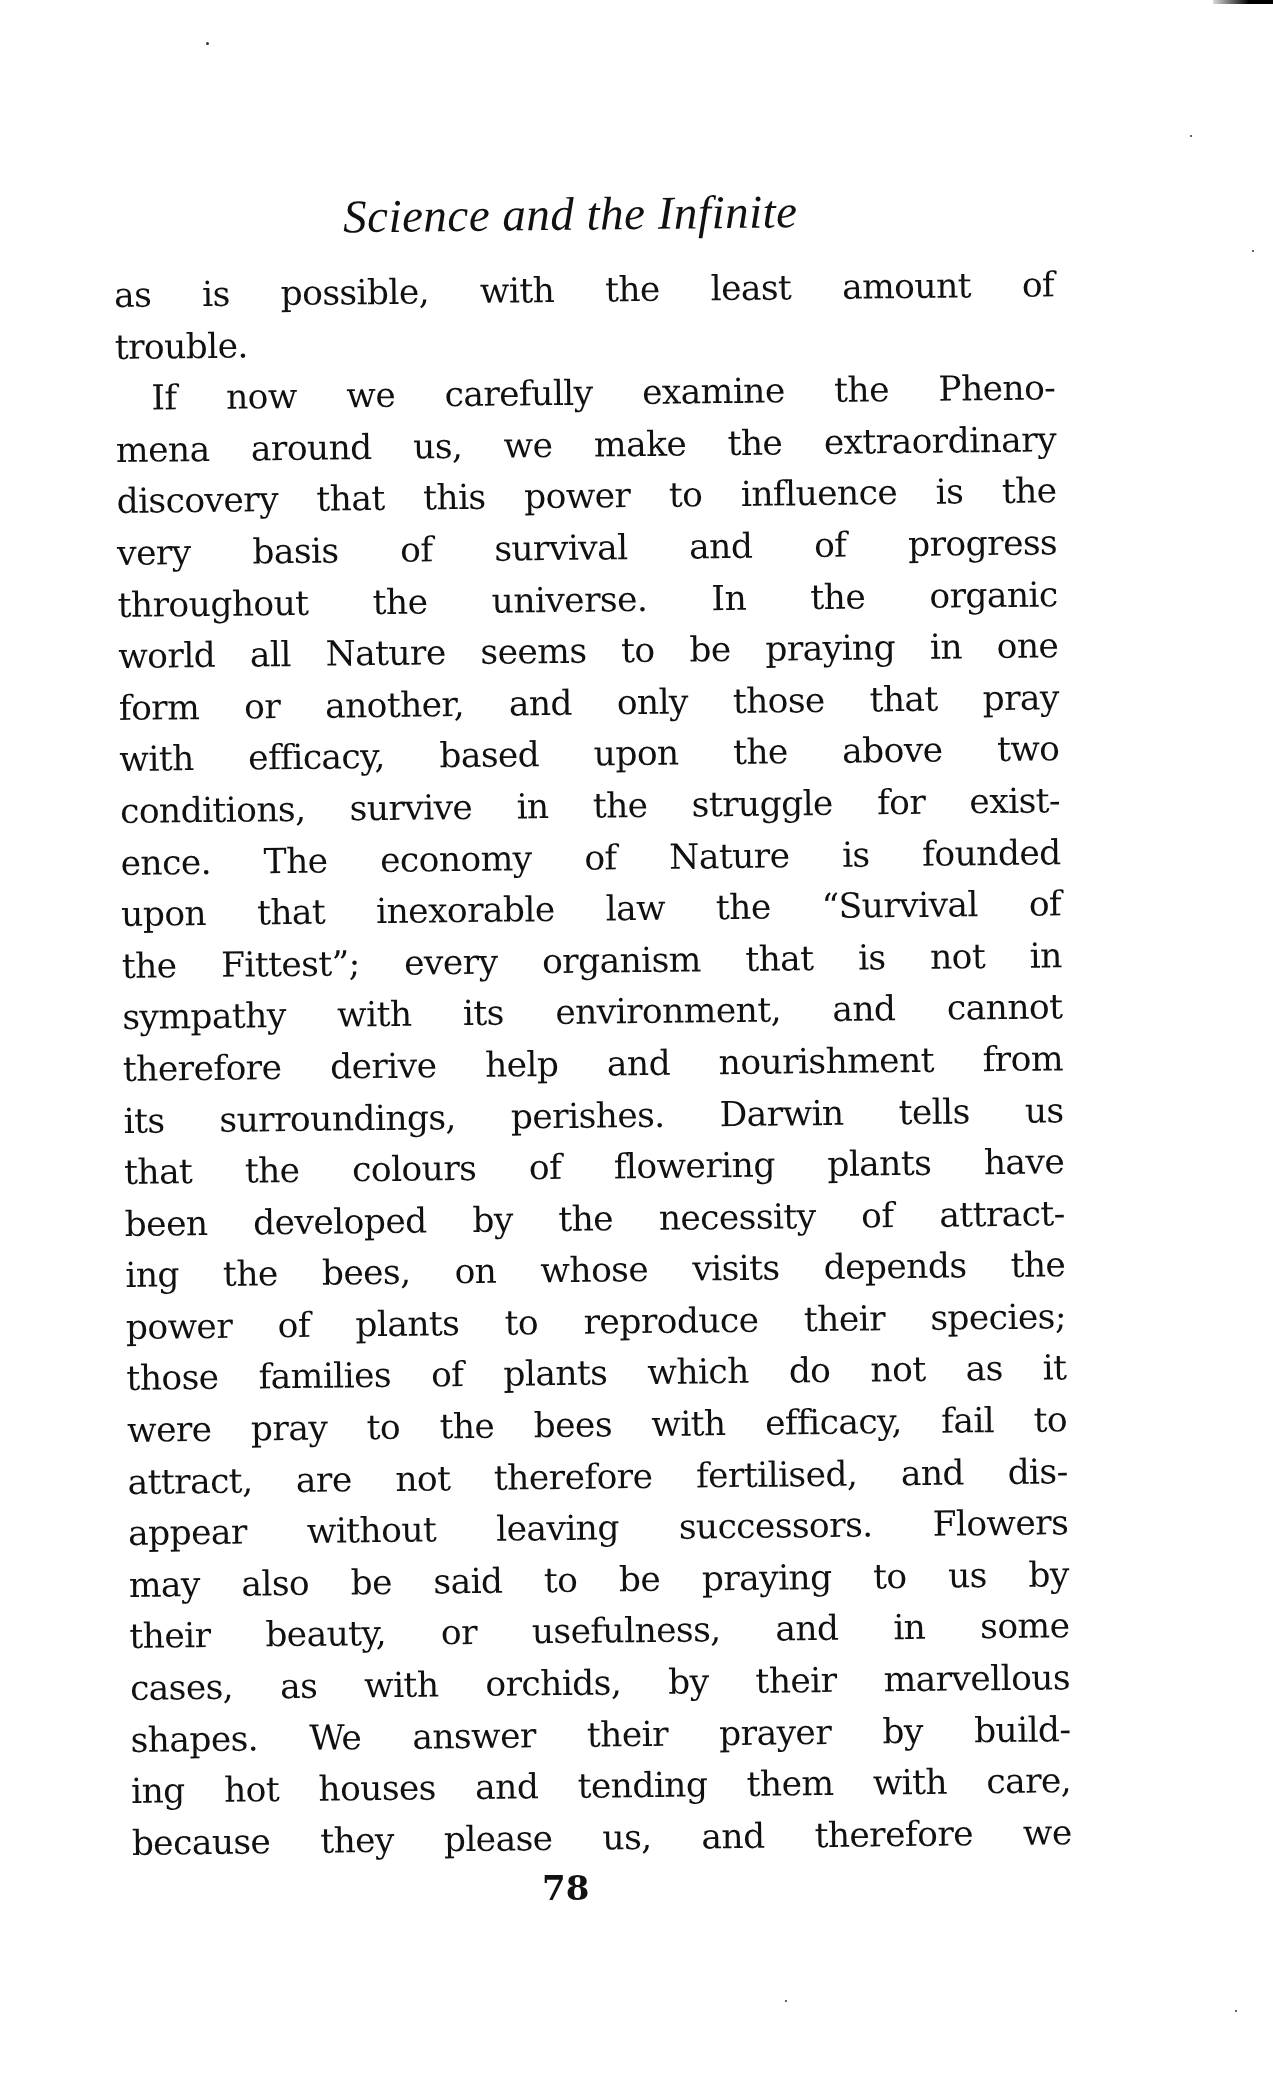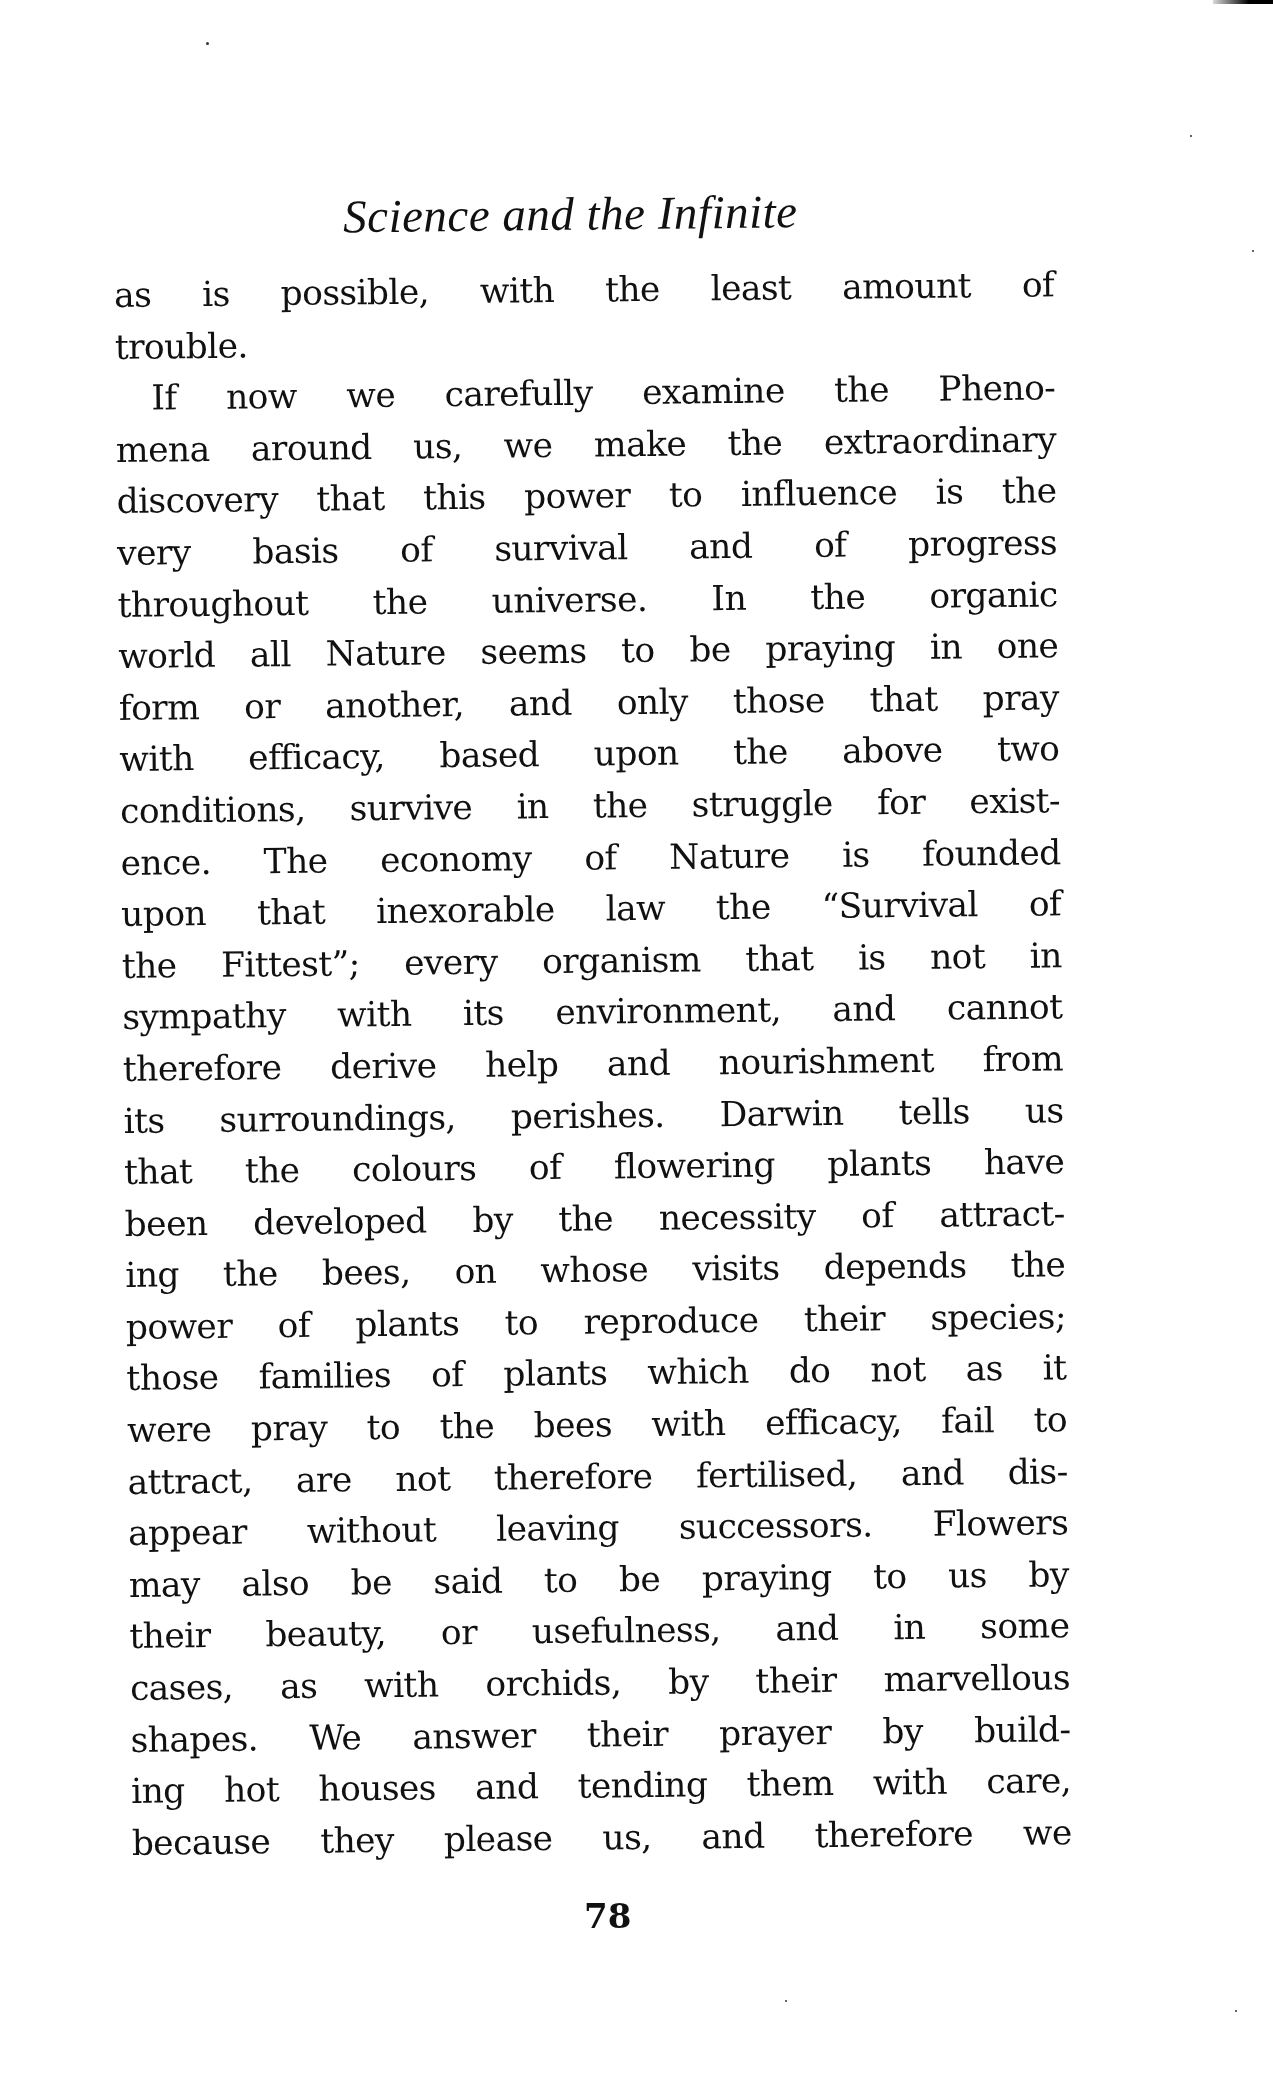--- a/index.html
+++ b/index.html
@@ -69,27 +69,26 @@
       letter-spacing: -0.6px;
     }
     .line.last {
       text-align-last: left;
     }
     .line.indent {
       padding-left: 36px;
     }
     .folio {
       position: absolute;
-      left: 584px;
+      left: 542px;
       top: 1868px;
       font-family: "DejaVu Serif", "Liberation Serif", serif;
       font-weight: bold;
       font-size: 34px;
       line-height: 40px;
-      margin-top: 28px;
     }
   </style>
 </head>
 <body>
 
 <div class="page">
   <div class="scan-mark-top"></div>
   <div class="speck" style="left:206px;top:42px;"></div>
   <div class="speck" style="left:1190px;top:135px;width:2px;height:2px;"></div>
   <div class="speck" style="left:1252px;top:250px;width:2px;height:2px;"></div>

